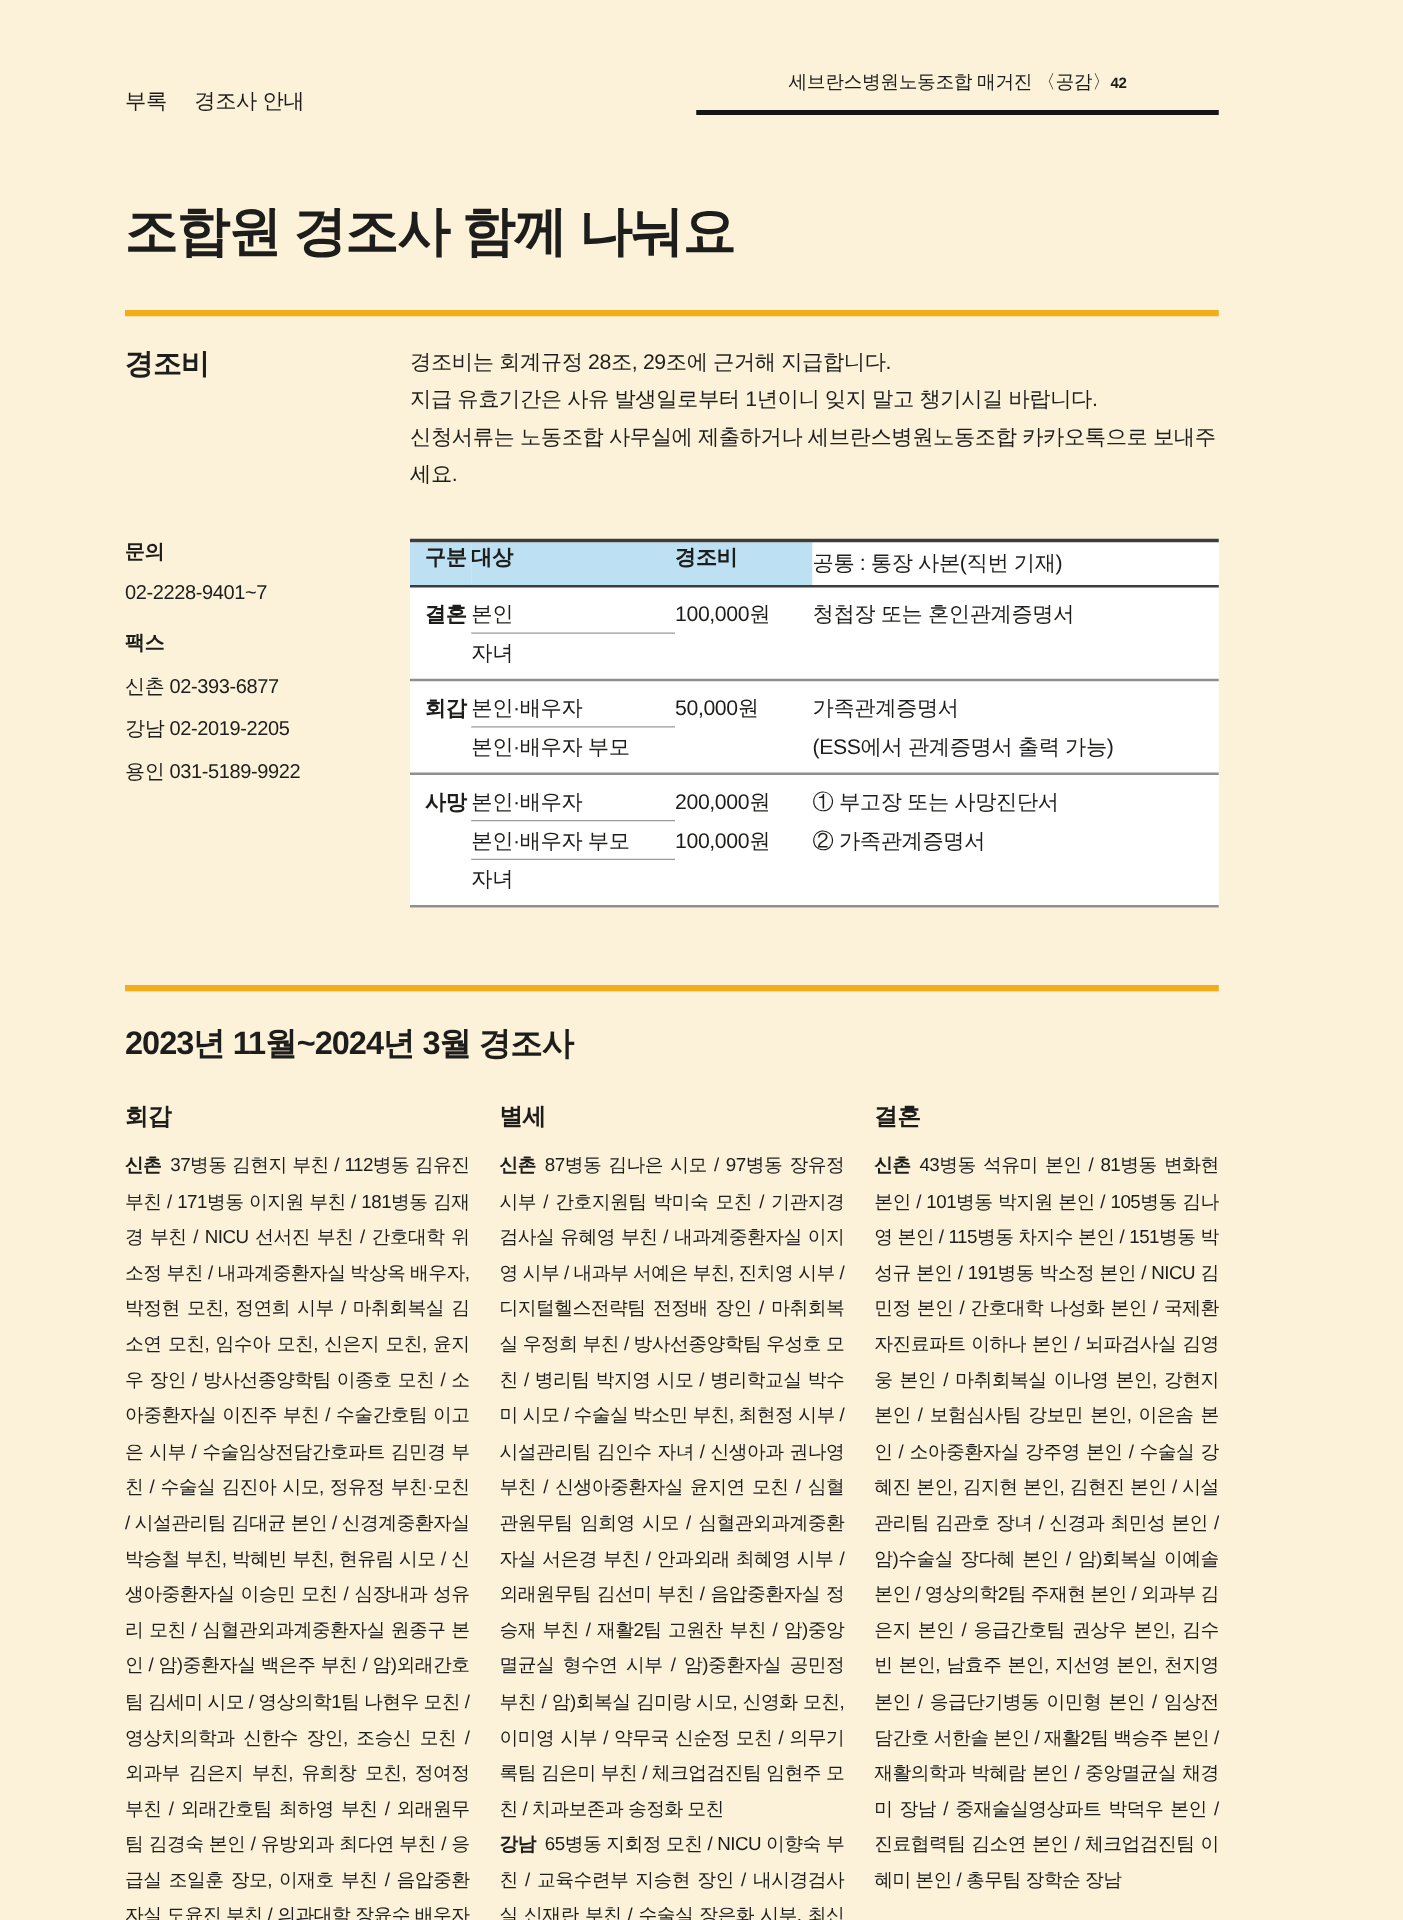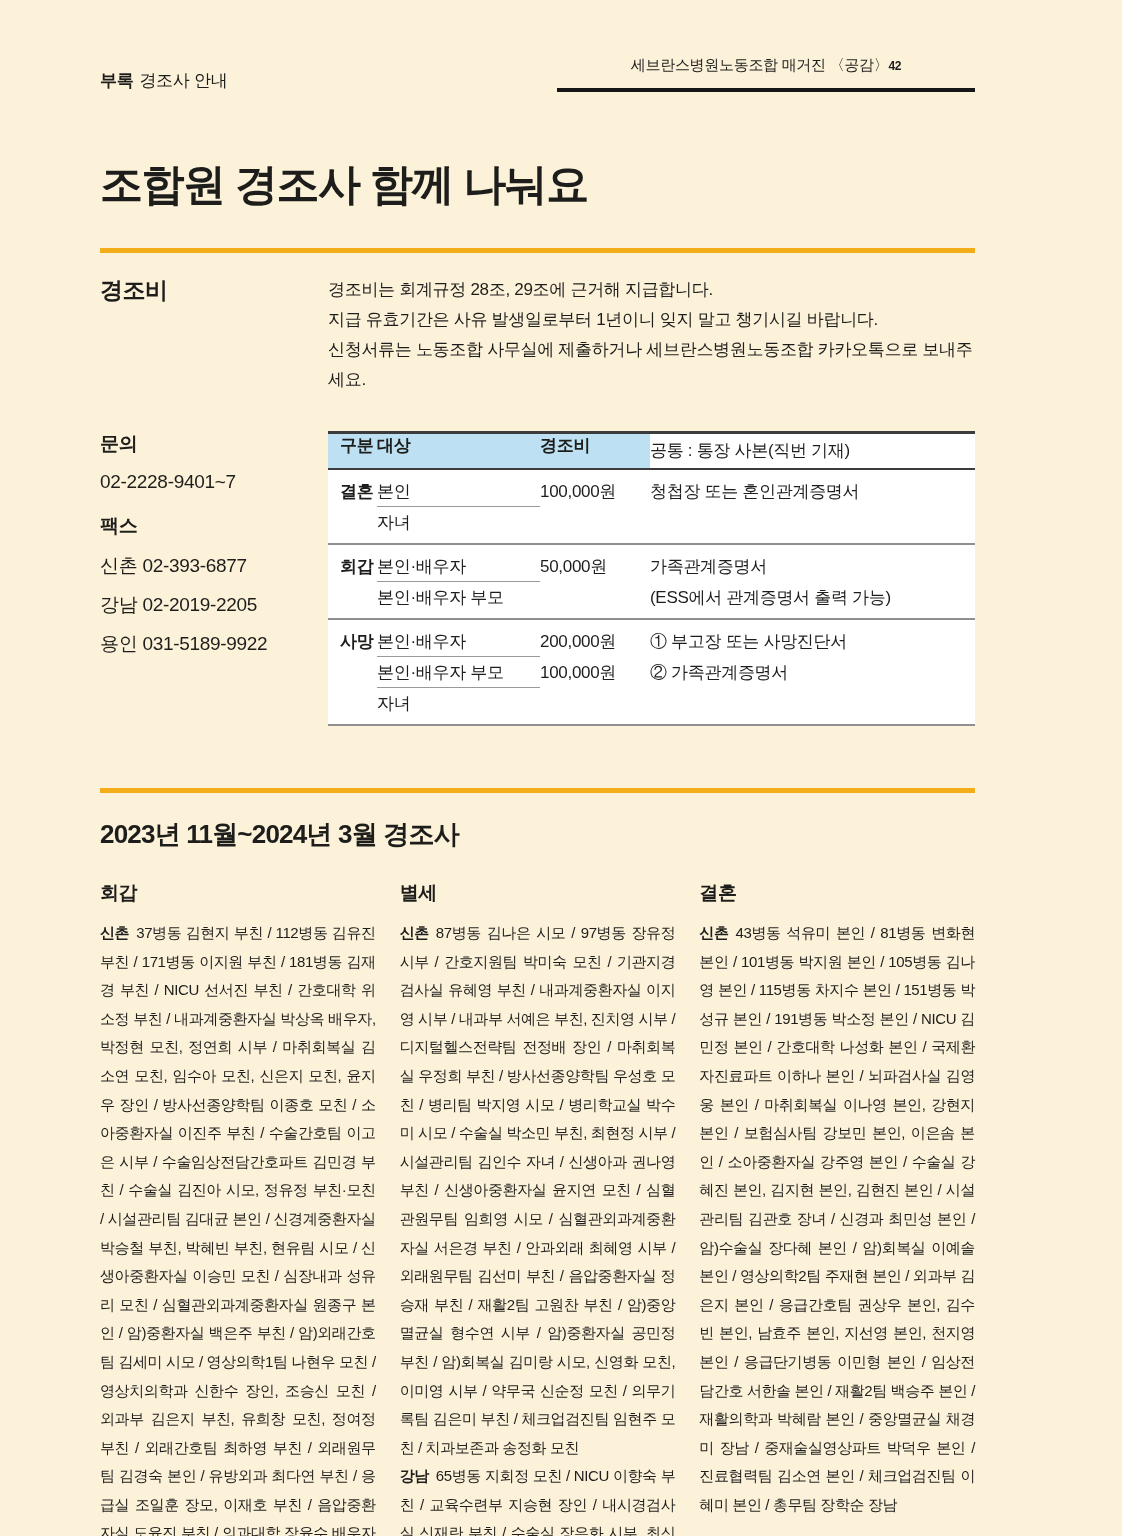--- a/index.html
+++ b/index.html
@@ -8,39 +8,39 @@
     background:#fcf2d9;
     font-family:"Liberation Sans", sans-serif;
     color:#1d1d1b;
     -webkit-font-smoothing:antialiased;
   }
   .page { box-sizing:border-box; width:1122px; height:1536px; padding:56px 147px 30px 100px; overflow:hidden; }
 
   
   .hdr { display:flex; justify-content:space-between; align-items:flex-end; }
   .hdr-left { font-size:17px; letter-spacing:-0.3px; }
-  .hdr-left .b { font-weight:700; margin-right:6px; }
+  .hdr-left .b { font-weight:400; margin-right:22px; }
   .hdr-right { width:418px; border-bottom:4px solid #161616; padding-bottom:13px;
                display:flex; justify-content:center; align-items:baseline; font-size:15px; letter-spacing:-0.3px; }
   .hdr-page { font-weight:800; font-size:12px; }
 
   
   .doc-title { margin-top:64px; font-size:43px; font-weight:800; letter-spacing:-1.5px; }
 
   .rule-yellow { height:5px; background:#f2ad18; border:none; margin:0; }
   .rule-1 { margin-top:34px; }
   .rule-2 { margin-top:62px; }
 
   
   .benefit { display:grid; grid-template-columns:228px 1fr; margin-top:22px; row-gap:36px; }
   .benefit-heading { font-size:23px; font-weight:800; letter-spacing:-0.5px; }
   .benefit-text { font-size:17px; line-height:30px; letter-spacing:-0.3px; }
   .benefit-text p { margin:0; }
 
-  .contact { font-size:19px; letter-spacing:-0.3px; }
+  .contact { font-size:16px; letter-spacing:-0.3px; }
   .contact .lbl { font-weight:800; margin:0 0 14px; }
   .contact .val { margin:0 0 20px; }
   .contact .val2 { margin:0 0 13px; }
 
   
   .gtable { border-top:3px solid #3c3c3c; border-bottom:2px solid #8f8f8f; font-size:17px; letter-spacing:-0.3px; background:#fff; }
   .thead { display:grid; grid-template-columns:49px 163px 110px 1fr; }
   .thead .hcell { background:#bde0f2; font-weight:800; }
   .thead .c1 { padding-left:12px; }
   .thead .c4 { background:transparent; padding:0; font-weight:400; }

